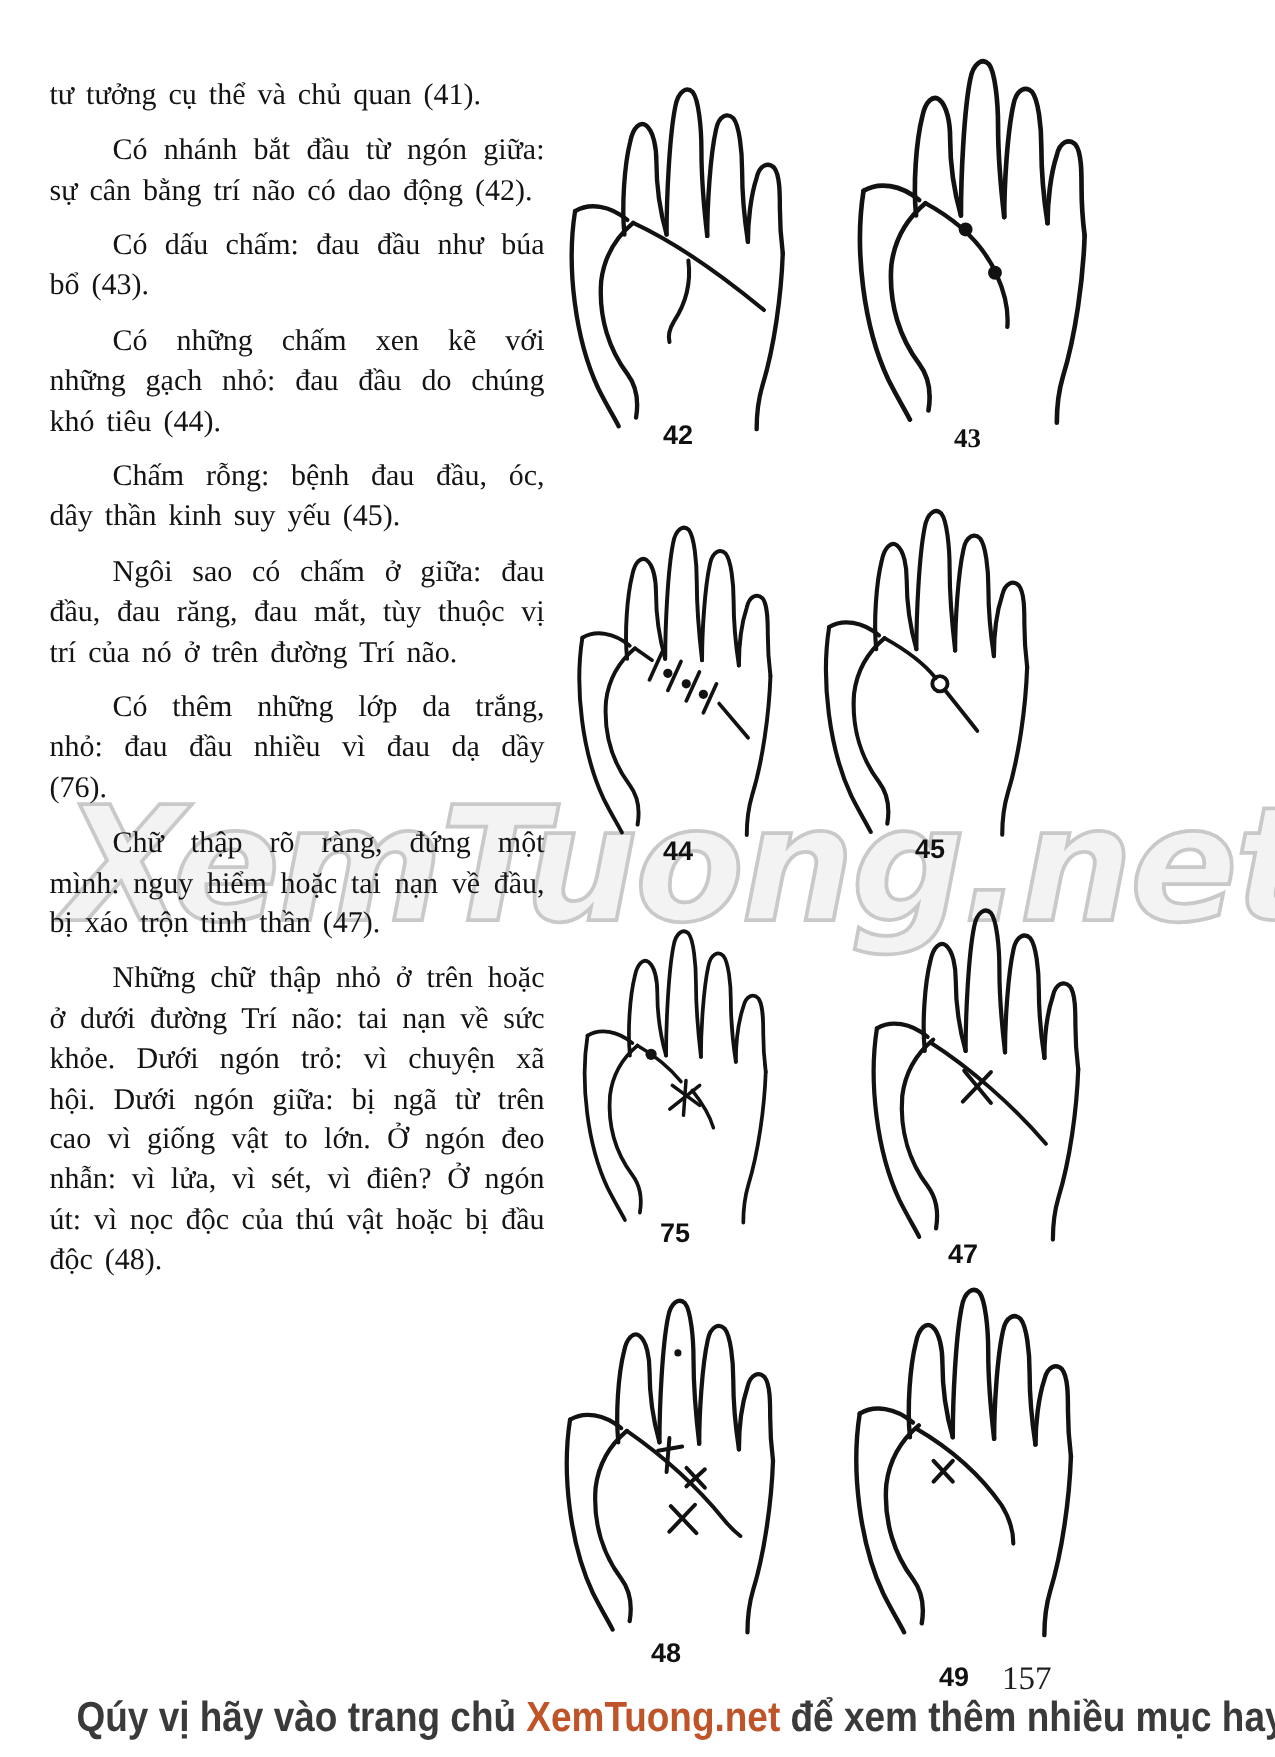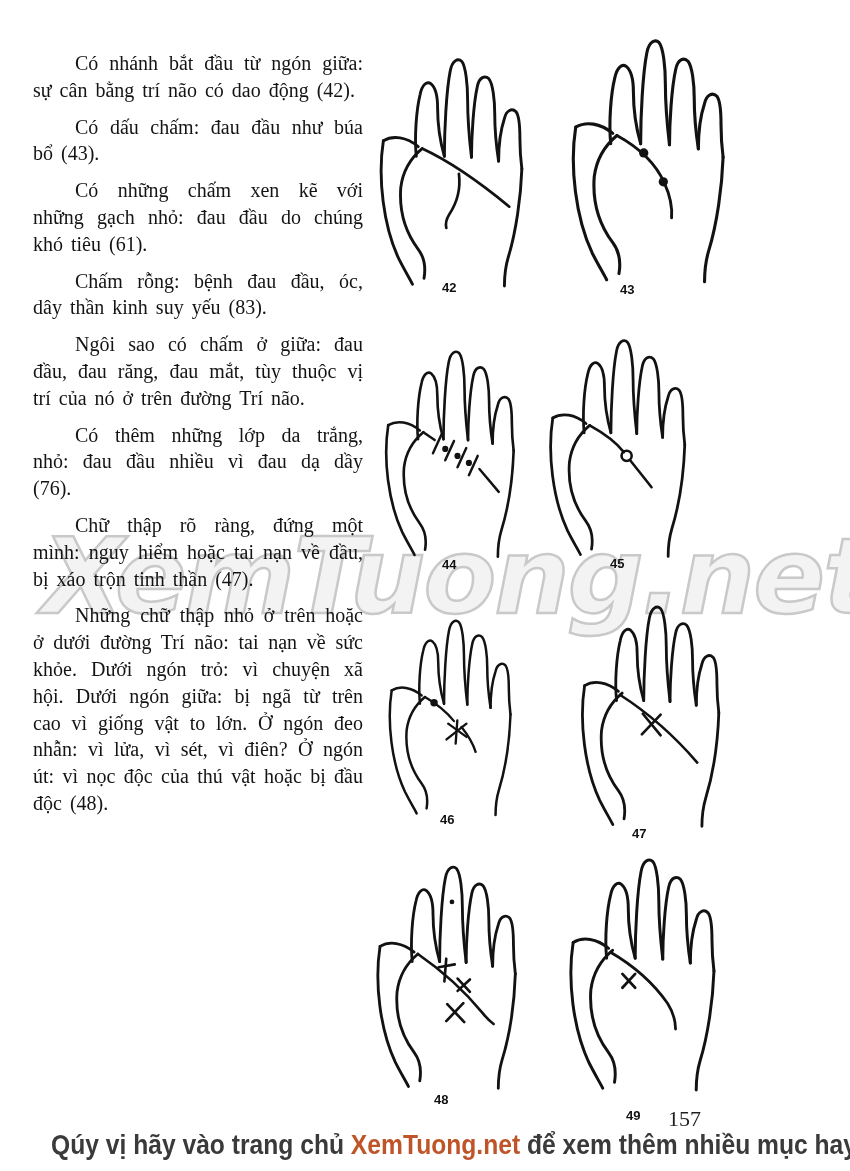--- a/index.html
+++ b/index.html
@@ -22,21 +22,21 @@
   .textcol p{
     margin:0 0 10px;font-size:20px;line-height:26.8px;color:#141414;
     text-align:justify;text-indent:42px;word-spacing:3px;
   }
   .textcol p.cont{text-indent:0;}
 
   .fig{position:absolute;z-index:2;}
   .fig svg{display:block;overflow:visible;}
   .fig .lbl{
     position:absolute;font-family:"Liberation Sans","DejaVu Sans",sans-serif;
-    font-weight:bold;font-size:13px;color:#111;
+    font-weight:bold;font-size:18px;color:#111;
   }
   .mk{stroke:#121212;stroke-width:2.8;fill:none;stroke-linecap:round;}
   .dot{fill:#121212;stroke:none;}
 
   .pagenum{position:absolute;left:668px;top:1106px;z-index:2;font-size:22px;color:#1e1e1e;}
 
   .footer{
     position:absolute;left:0;top:1129px;width:850px;text-align:center;z-index:3;
     font-family:"Liberation Sans","DejaVu Sans",sans-serif;font-weight:bold;
     font-size:28px;color:#3a3a3a;transform:scaleX(0.88);transform-origin:center;
@@ -60,24 +60,25 @@
         <path d="M111,121 C111,100 113,66 117,48 C119,38 125,36 129,40 C133,45 135,62 135,76 C135,95 137,112 139,125"></path>
         <path d="M139,125 C139,111 141,93 145,81 C147,72 153,70 157,74 C161,79 161,92 161,102 C161,114 162,125 163,133"></path>
         <path d="M163,133 C162,162 157,198 149,224 C146,234 145,244 145,254"></path>
       </g>
     </defs>
   </svg>
 
   <div class="watermark">XemTuong.net</div>
 
   <div class="textcol">
+    <p class="cont">tư tưởng cụ thể và chủ quan (41).</p>
     <p>Có nhánh bắt đầu từ ngón giữa: sự cân bằng trí não có dao động (42).</p>
     <p>Có dấu chấm: đau đầu như búa bổ (43).</p>
-    <p>Có những chấm xen kẽ với những gạch nhỏ: đau đầu do chúng khó tiêu (61).</p>
-    <p>Chấm rỗng: bệnh đau đầu, óc, dây thần kinh suy yếu (83).</p>
+    <p>Có những chấm xen kẽ với những gạch nhỏ: đau đầu do chúng khó tiêu (44).</p>
+    <p>Chấm rỗng: bệnh đau đầu, óc, dây thần kinh suy yếu (45).</p>
     <p>Ngôi sao có chấm ở giữa: đau đầu, đau răng, đau mắt, tùy thuộc vị trí của nó ở trên đường Trí não.</p>
     <p>Có thêm những lớp da trắng, nhỏ: đau đầu nhiều vì đau dạ dầy (76).</p>
     <p>Chữ thập rõ ràng, đứng một mình: nguy hiểm hoặc tai nạn về đầu, bị xáo trộn tinh thần (47).</p>
     <p>Những chữ thập nhỏ ở trên hoặc ở dưới đường Trí não: tai nạn về sức khỏe. Dưới ngón trỏ: vì chuyện xã hội. Dưới ngón giữa: bị ngã từ trên cao vì giống vật to lớn. Ở ngón đeo nhẫn: vì lửa, vì sét, vì điên? Ở ngón út: vì nọc độc của thú vật hoặc bị đầu độc (48).</p>
   </div>
 
   <div class="fig" style="left:364px;top:40px;">
     <svg width="184" height="252" viewBox="0 0 190 260">
       <use href="#hand"></use>
       <path class="mk" d="M60,112 C86,124 116,144 150,172"></path>
@@ -86,21 +87,21 @@
     <div class="lbl" style="left:78px;top:240px;">42</div>
   </div>
 
   <div class="fig" style="left:548px;top:20px;">
     <svg width="210" height="268" viewBox="0 0 190 260">
       <use href="#hand"></use>
       <path class="mk" d="M60,112 C82,124 98,140 106,158 C111,169 114,180 113,192"></path>
       <circle class="dot" cx="86" cy="129" r="4.5"></circle>
       <circle class="dot" cx="105" cy="157" r="4.5"></circle>
     </svg>
-    <div class="lbl" style="left:72px;top:262px;">43</div>
+    <div class="lbl" style="left:88px;top:262px;font-family:Liberation Serif, serif;">43</div>
   </div>
 
   <div class="fig" style="left:362px;top:334px;">
     <svg width="184" height="228" viewBox="0 0 190 260">
       <use href="#hand"></use>
       <path class="mk" d="M60,112 L73,121"></path>
       <path class="mk" d="M81,114 L71,136"></path>
       <circle class="dot" cx="85" cy="131" r="3.5"></circle>
       <path class="mk" d="M95,122 L85,144"></path>
       <circle class="dot" cx="99" cy="139" r="3.5"></circle>
@@ -125,21 +126,21 @@
   <div class="fig" style="left:362px;top:604px;">
     <svg width="184" height="216" viewBox="0 0 190 260">
       <use href="#hand"></use>
       <path class="mk" d="M60,112 C74,120 86,130 95,141"></path>
       <circle class="dot" cx="71" cy="119" r="4.5"></circle>
       <path class="mk" d="M99,140 L97,168"></path>
       <path class="mk" d="M88,144 L110,160"></path>
       <path class="mk" d="M110,144 L86,163"></path>
       <path class="mk" d="M104,148 C112,158 118,168 121,178"></path>
     </svg>
-    <div class="lbl" style="left:78px;top:208px;">46</div>
+    <div class="lbl" style="left:78px;top:208px;">75</div>
   </div>
 
   <div class="fig" style="left:544px;top:588px;">
     <svg width="222" height="244" viewBox="0 0 190 260">
       <use href="#hand"></use>
       <path class="mk" d="M58,114 C86,132 116,158 140,186"></path>
       <path class="mk" d="M82,134 L101,157"></path>
       <path class="mk" d="M101,135 L81,156"></path>
     </svg>
     <div class="lbl" style="left:88px;top:238px;">47</div>

